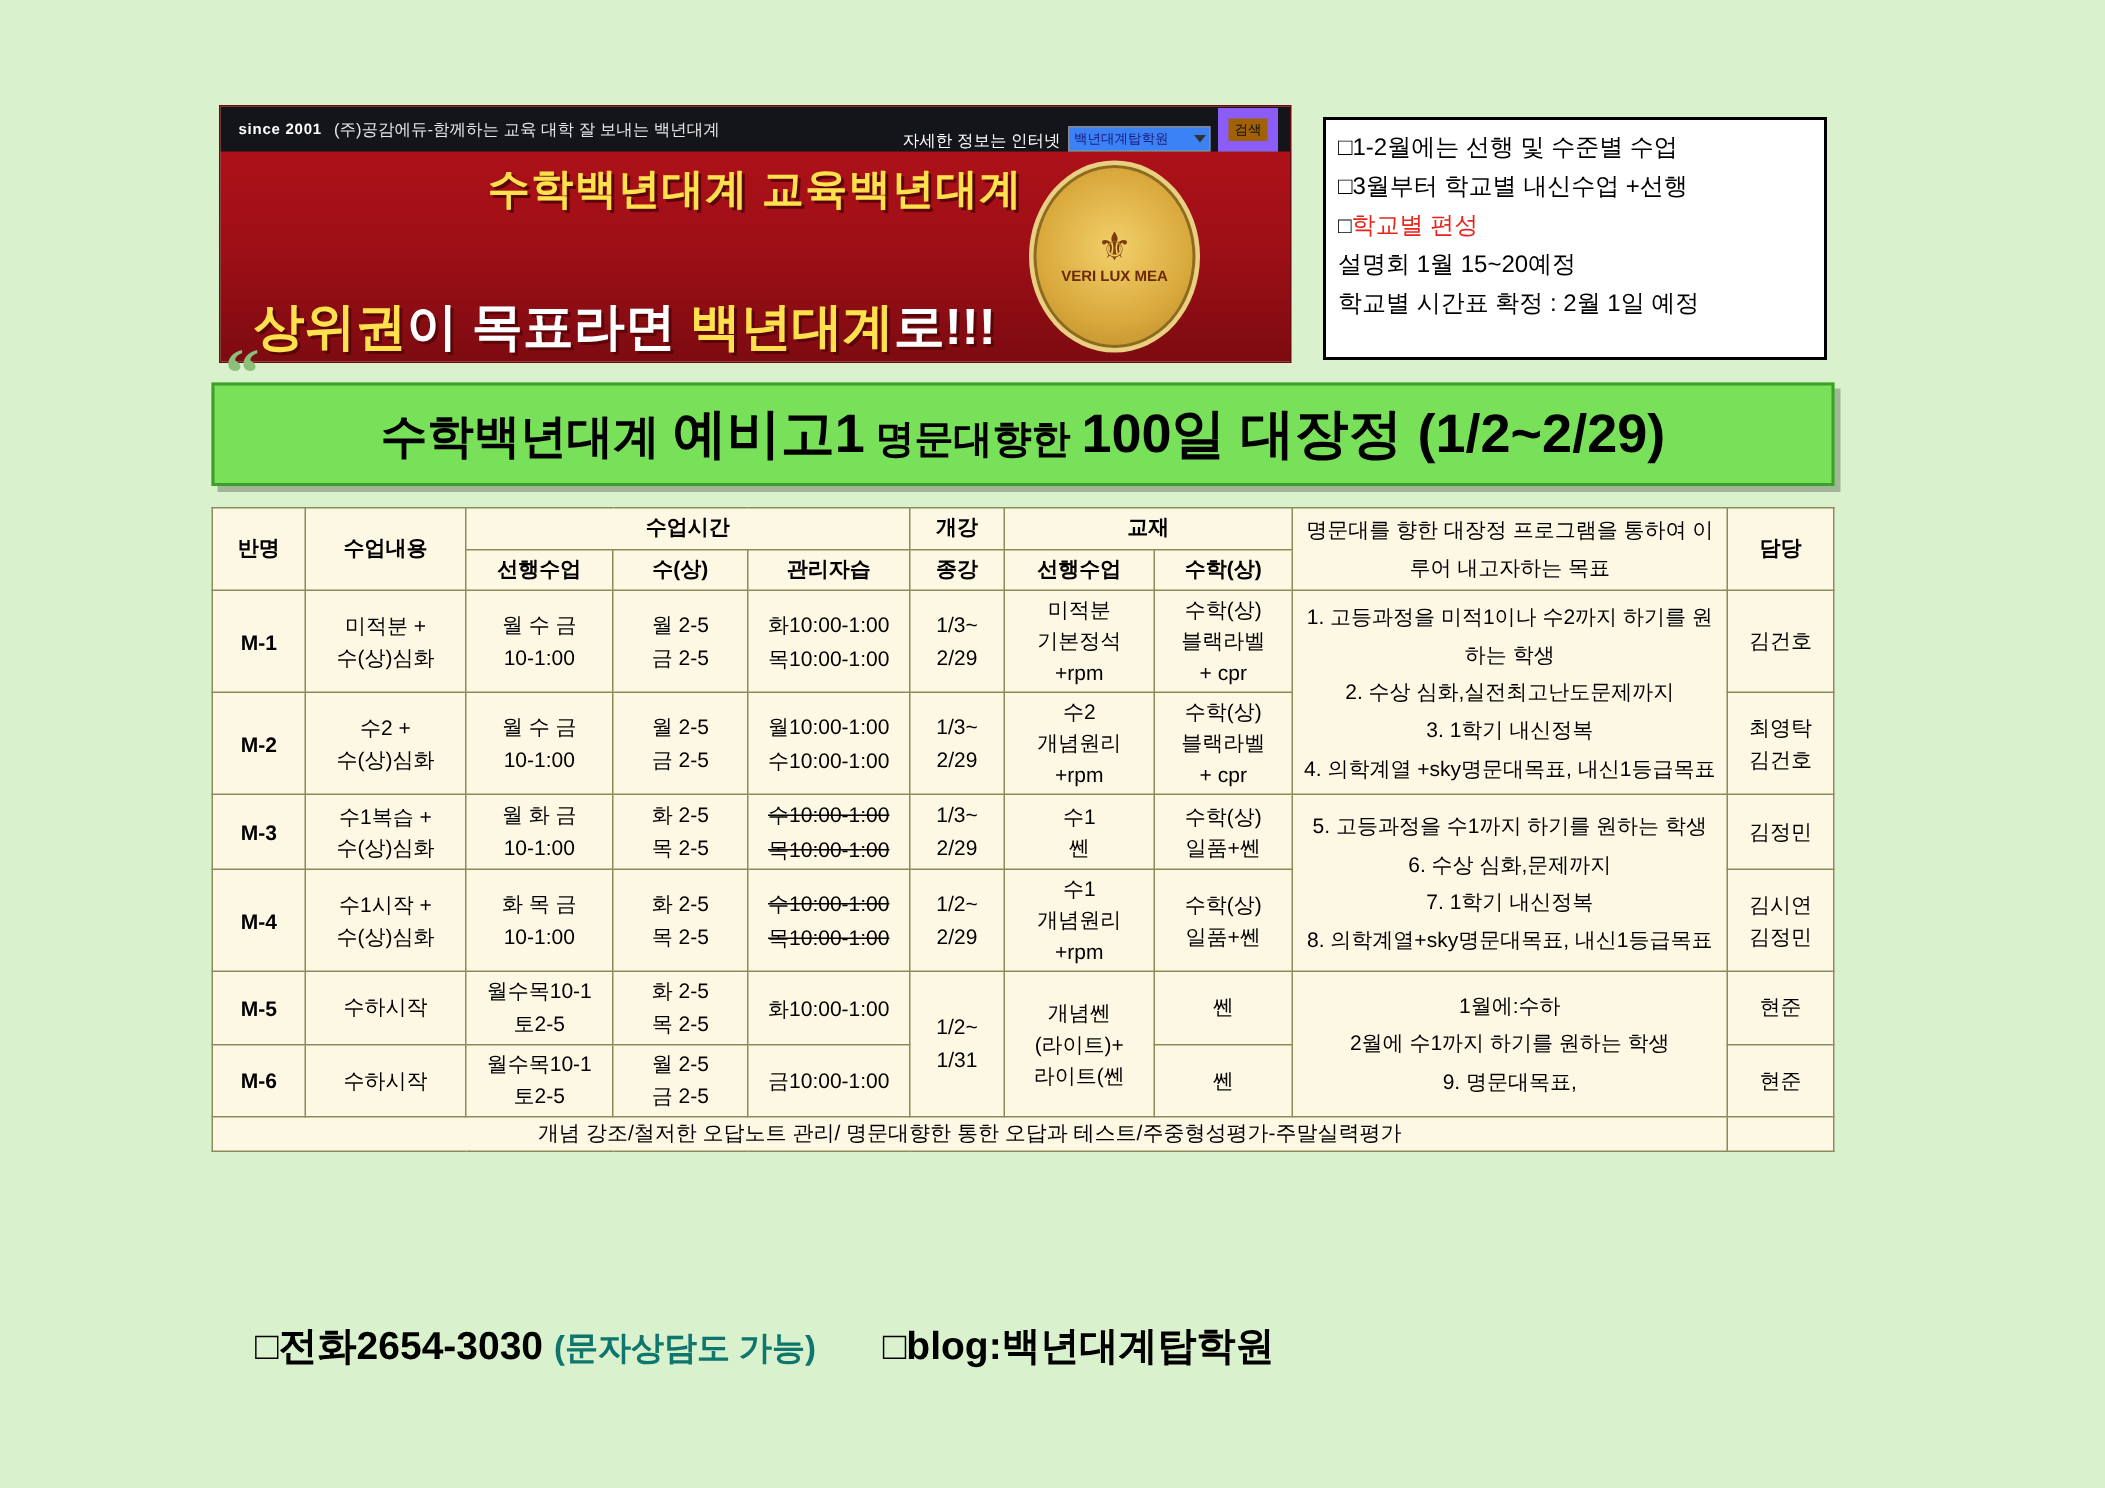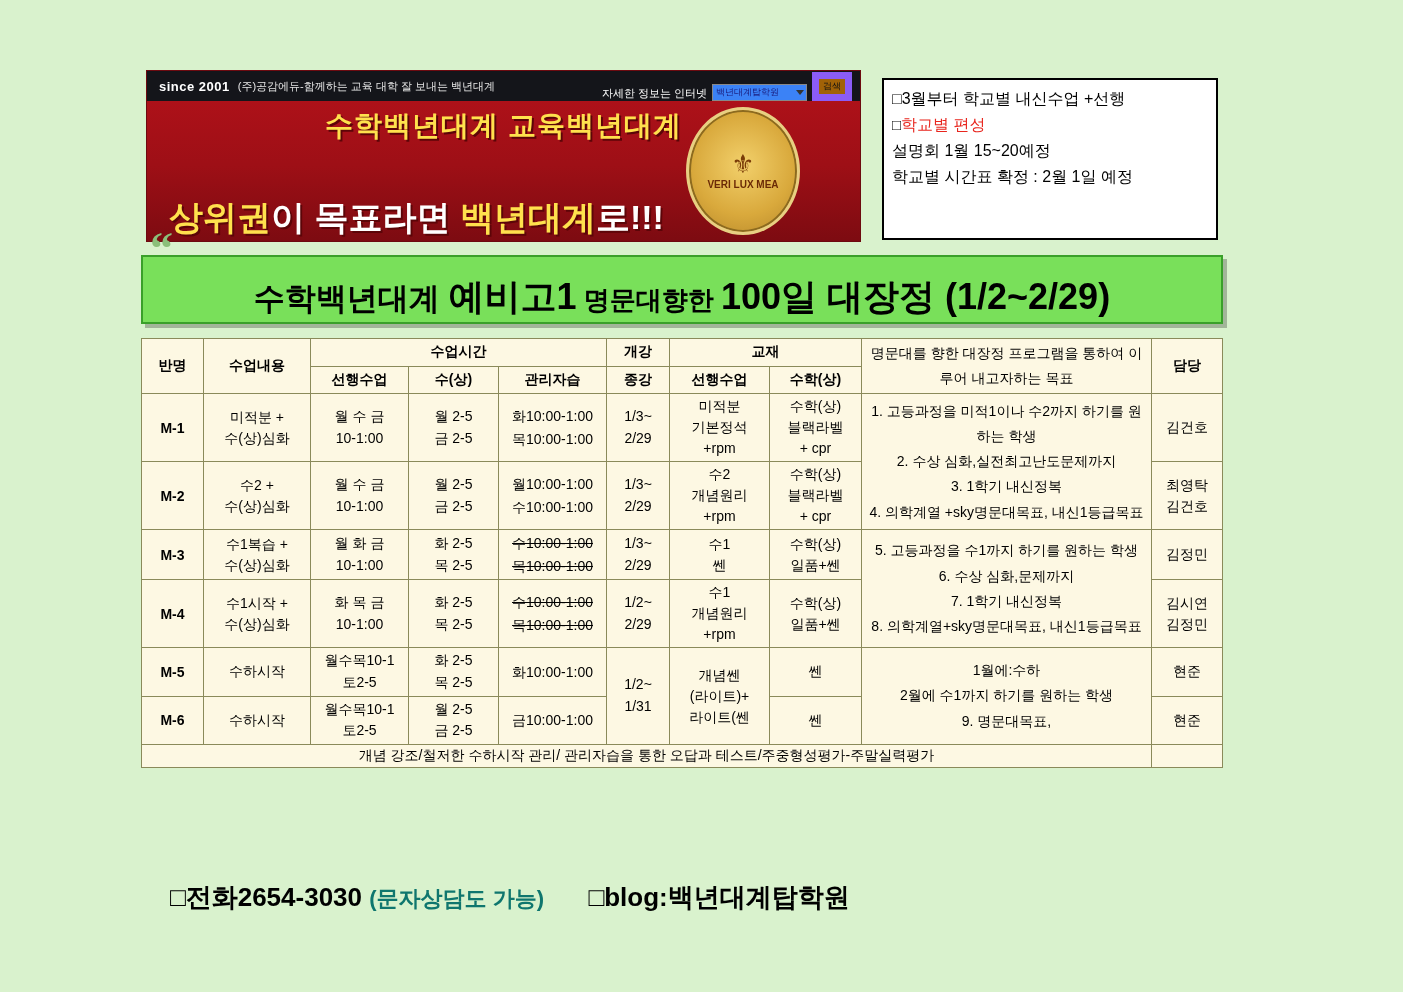--- a/index.html
+++ b/index.html
@@ -16,21 +16,21 @@
     position:absolute;left:146px;top:70px;width:713px;height:170px;
     background:linear-gradient(180deg,#b4121a 0%,#9e0f16 55%,#7d0b11 100%);
     border:1px solid #6d0a10;
     overflow:hidden;
   }
   .banner-top{
     position:absolute;left:0;top:0;width:100%;height:30px;
     background:#14151a;color:#fff;display:flex;align-items:center;
     font-size:11px;
   }
-  .banner-since{font-weight:bold;color:#ffffff;margin-left:12px;font-size:13px;letter-spacing:.5px;}
+  .banner-since{font-weight:bold;color:#ffffff;margin-left:12px;font-size:10px;letter-spacing:.5px;}
   .banner-sub{margin-left:8px;font-size:11px;color:#e6e6e6;}
   .banner-info{margin-left:auto;font-size:11px;color:#ffffff;display:flex;align-items:flex-end;gap:5px;margin-right:8px;}
   .url-box{
     background:#3b82f6;color:#1a1a7a;font-size:9px;border:1px solid #888;
     padding:1px 10px 1px 3px;position:relative;min-width:80px;
   }
   .url-box:after{
     content:"";position:absolute;right:2px;top:50%;margin-top:-2px;
     border-left:4px solid transparent;border-right:4px solid transparent;border-top:5px solid #333;
   }
@@ -73,21 +73,21 @@
   }
   .notice div{font-size:16px;line-height:1.62;color:#000;white-space:nowrap;}
   .notice .red{color:#e8251d;}
   .chk{font-size:15px;}
 
   
   .title-bar{
     position:absolute;left:141px;top:255px;width:1078px;height:65px;
     background:#79e05a;border:2px solid #3aa02a;
     box-shadow:4px 4px 0 rgba(0,0,0,.25);
-    display:flex;align-items:flex-end;justify-content:center;
+    display:flex;align-items:center;justify-content:center;
   }
   .title-text{
     font-size:31px;font-weight:bold;color:#000;letter-spacing:0px;white-space:nowrap;
   }
   .t-big{font-size:36px;}
   .t-mid{font-size:26px;}
 
   
   table.sched{
     position:absolute;left:141px;top:338px;border-collapse:collapse;
@@ -145,20 +145,21 @@
     </div>
 
     <div class="seal">
       <span class="crest">⚜</span>
       <span>VERI LUX MEA</span>
     </div>
   </div>
   <div class="quote">“</div>
 
   <div class="notice">
+    <div>□1-2월에는 선행 및 수준별 수업</div>
     <div>□3월부터 학교별 내신수업 +선행</div>
     <div>
       <span class="chk">□</span><span class="red">학교별 편성</span>
     </div>
     <div>설명회 1월 15~20예정</div>
     <div>학교별 시간표 확정 : 2월 1일 예정</div>
   </div>
 
   <div class="title-bar">
     <div class="title-text">
@@ -265,21 +266,21 @@
         <td class="cls">M-6</td>
         <td class="content-cell pre">수하시작</td>
         <td class="time-cell pre">월수목10-1<br>토2-5</td>
         <td class="time-cell pre">월 2-5<br>금 2-5</td>
         <td class="mgmt pre">금10:00-1:00</td>
         <td class="book pre">쎈</td>
         <td class="teacher pre">현준</td>
       </tr>
 
       <tr class="footer-row">
-        <td colspan="9">개념 강조/철저한 수하시작 관리/ 관리자습을 통한 오답과 테스트/주중형성평가-주말실력평가</td>
+        <td colspan="9">개념 강조/철저한 오답노트 관리/ 명문대향한 통한 오답과 테스트/주중형성평가-주말실력평가</td>
         <td></td>
       </tr>
     </tbody>
   </table>
 
   <div class="contact">
     <span>□전화2654-3030</span>
     <span class="paren">(문자상담도 가능)</span>
     <span class="gap"></span>
     <span>□blog:백년대계탑학원</span>

